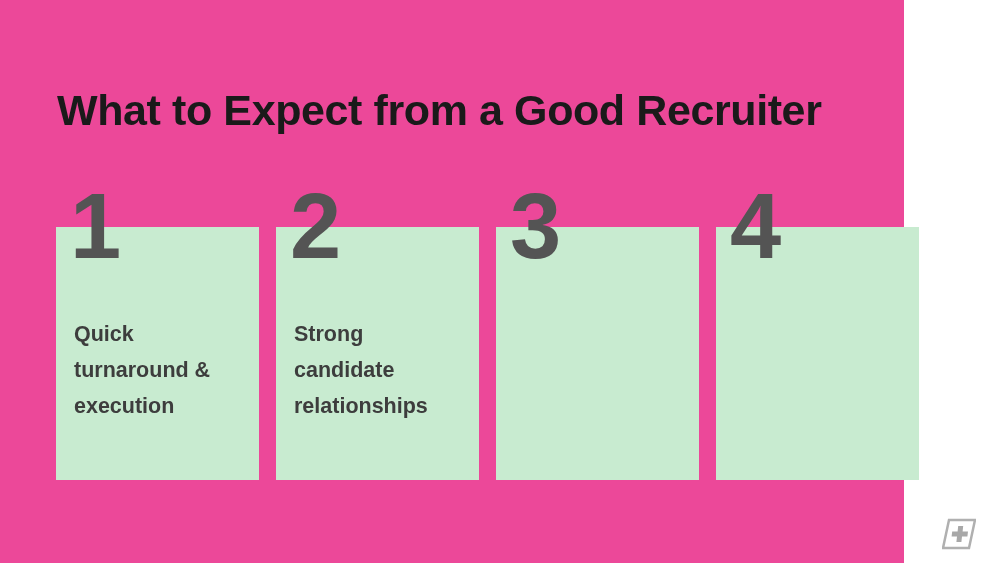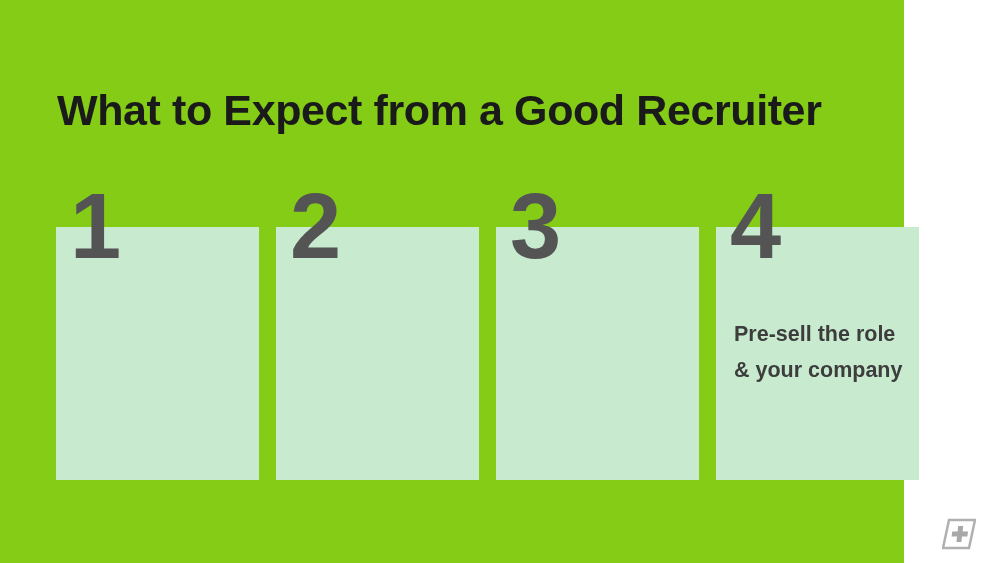--- a/index.html
+++ b/index.html
@@ -11,21 +11,21 @@
     height: 563px;
     background: #ffffff;
     font-family: "Liberation Sans", sans-serif;
     overflow: hidden;
   }
 
   .slide {
     position: relative;
     width: 904px;
     height: 563px;
-    background: #84cc16;
+    background: #ec4899;
     box-sizing: border-box;
   }
 
   .slide-title {
     position: absolute;
     left: 57px;
     top: 55px;
     width: 880px;
     font-size: 43px;
     font-weight: bold;
@@ -92,33 +92,34 @@
 <body>
 
 <div class="slide">
 
   <h1 class="slide-title">What to Expect from a Good Recruiter</h1>
 
   <div class="cards">
 
     <div class="card">
       <div class="card-number">1</div>
+      <div class="card-text">Quick turnaround &amp; execution</div>
     </div>
 
     <div class="card">
       <div class="card-number">2</div>
+      <div class="card-text">Strong candidate relationships</div>
     </div>
 
     <div class="card">
       <div class="card-number">3</div>
     </div>
 
     <div class="card">
       <div class="card-number">4</div>
-      <div class="card-text">Pre-sell the role &amp; your company</div>
     </div>
 
   </div>
 
   <div class="logo-mark">
     <svg width="34" height="32" viewBox="0 0 34 32" xmlns="http://www.w3.org/2000/svg">
       <polygon points="7,2 33,2 27,30 1,30" fill="none" stroke="#b0b0b0" stroke-width="2.5"></polygon>
       <path d="M16.2 8 L21.2 8 L20.6 13.4 L26 13.4 L25.4 18.6 L20 18.6 L19.4 24 L14.4 24 L15 18.6 L9.6 18.6 L10.2 13.4 L15.6 13.4 Z" fill="#a8a8a8"></path>
     </svg>
   </div>

